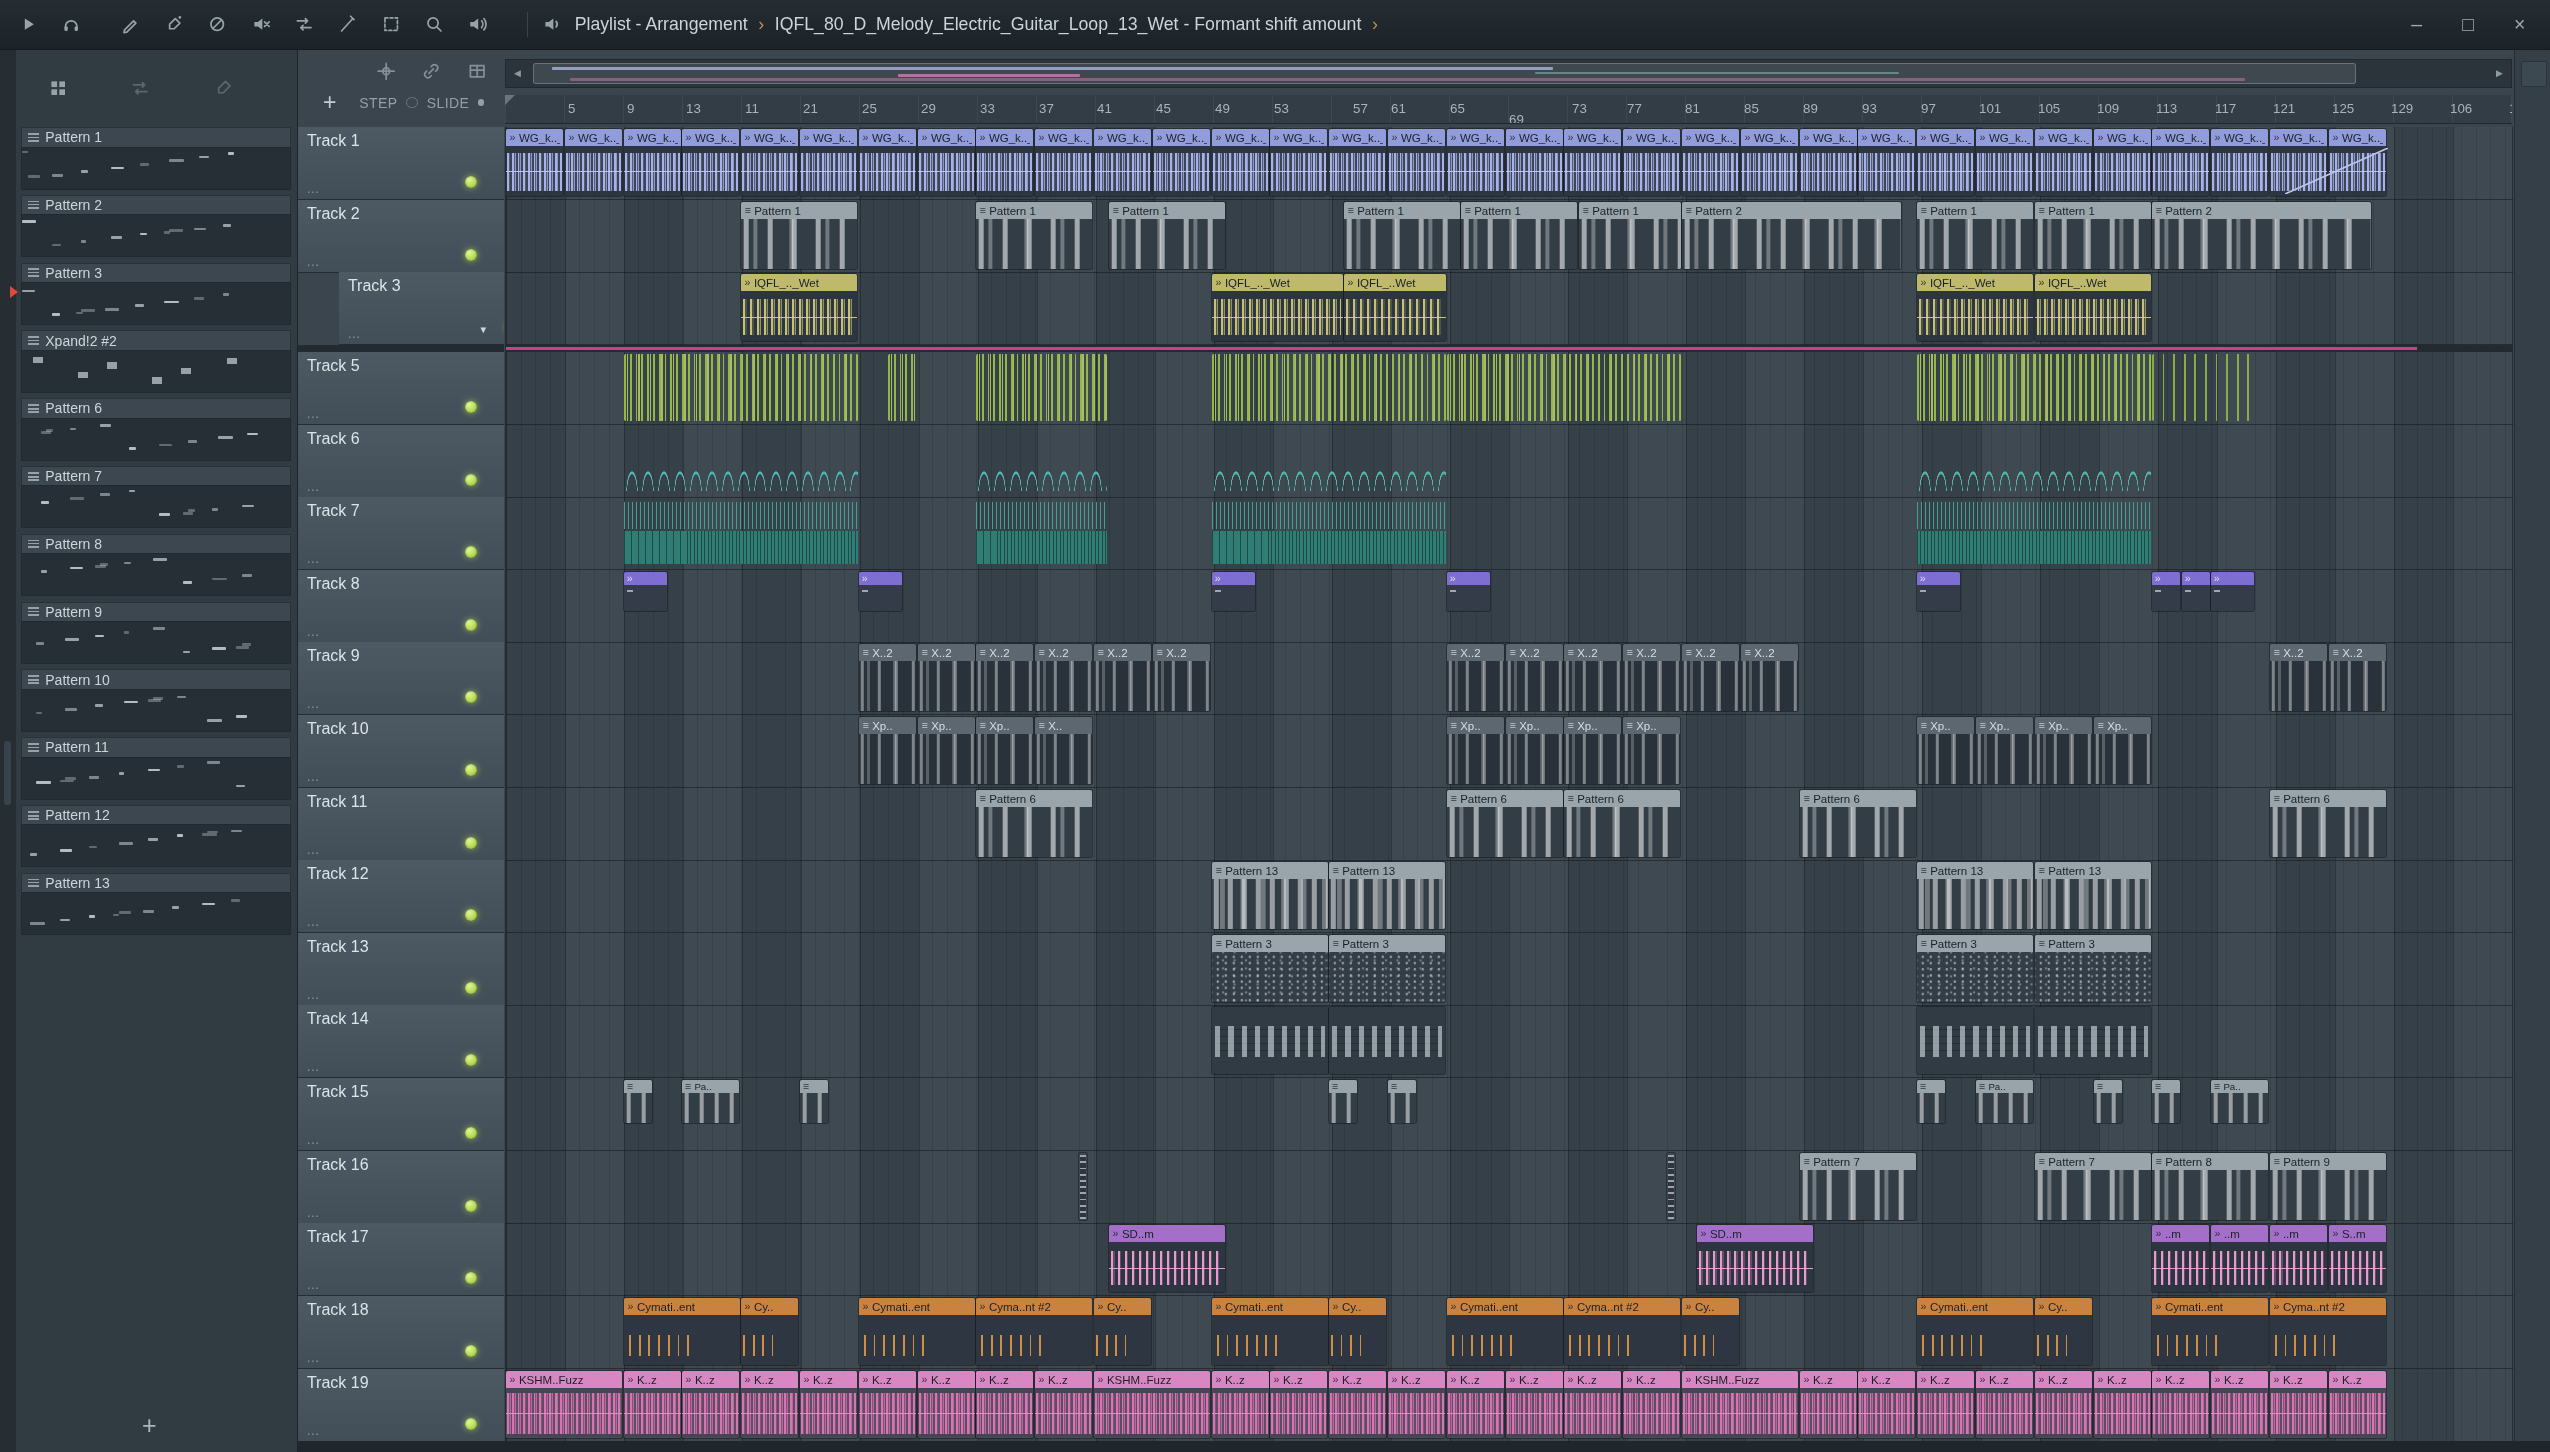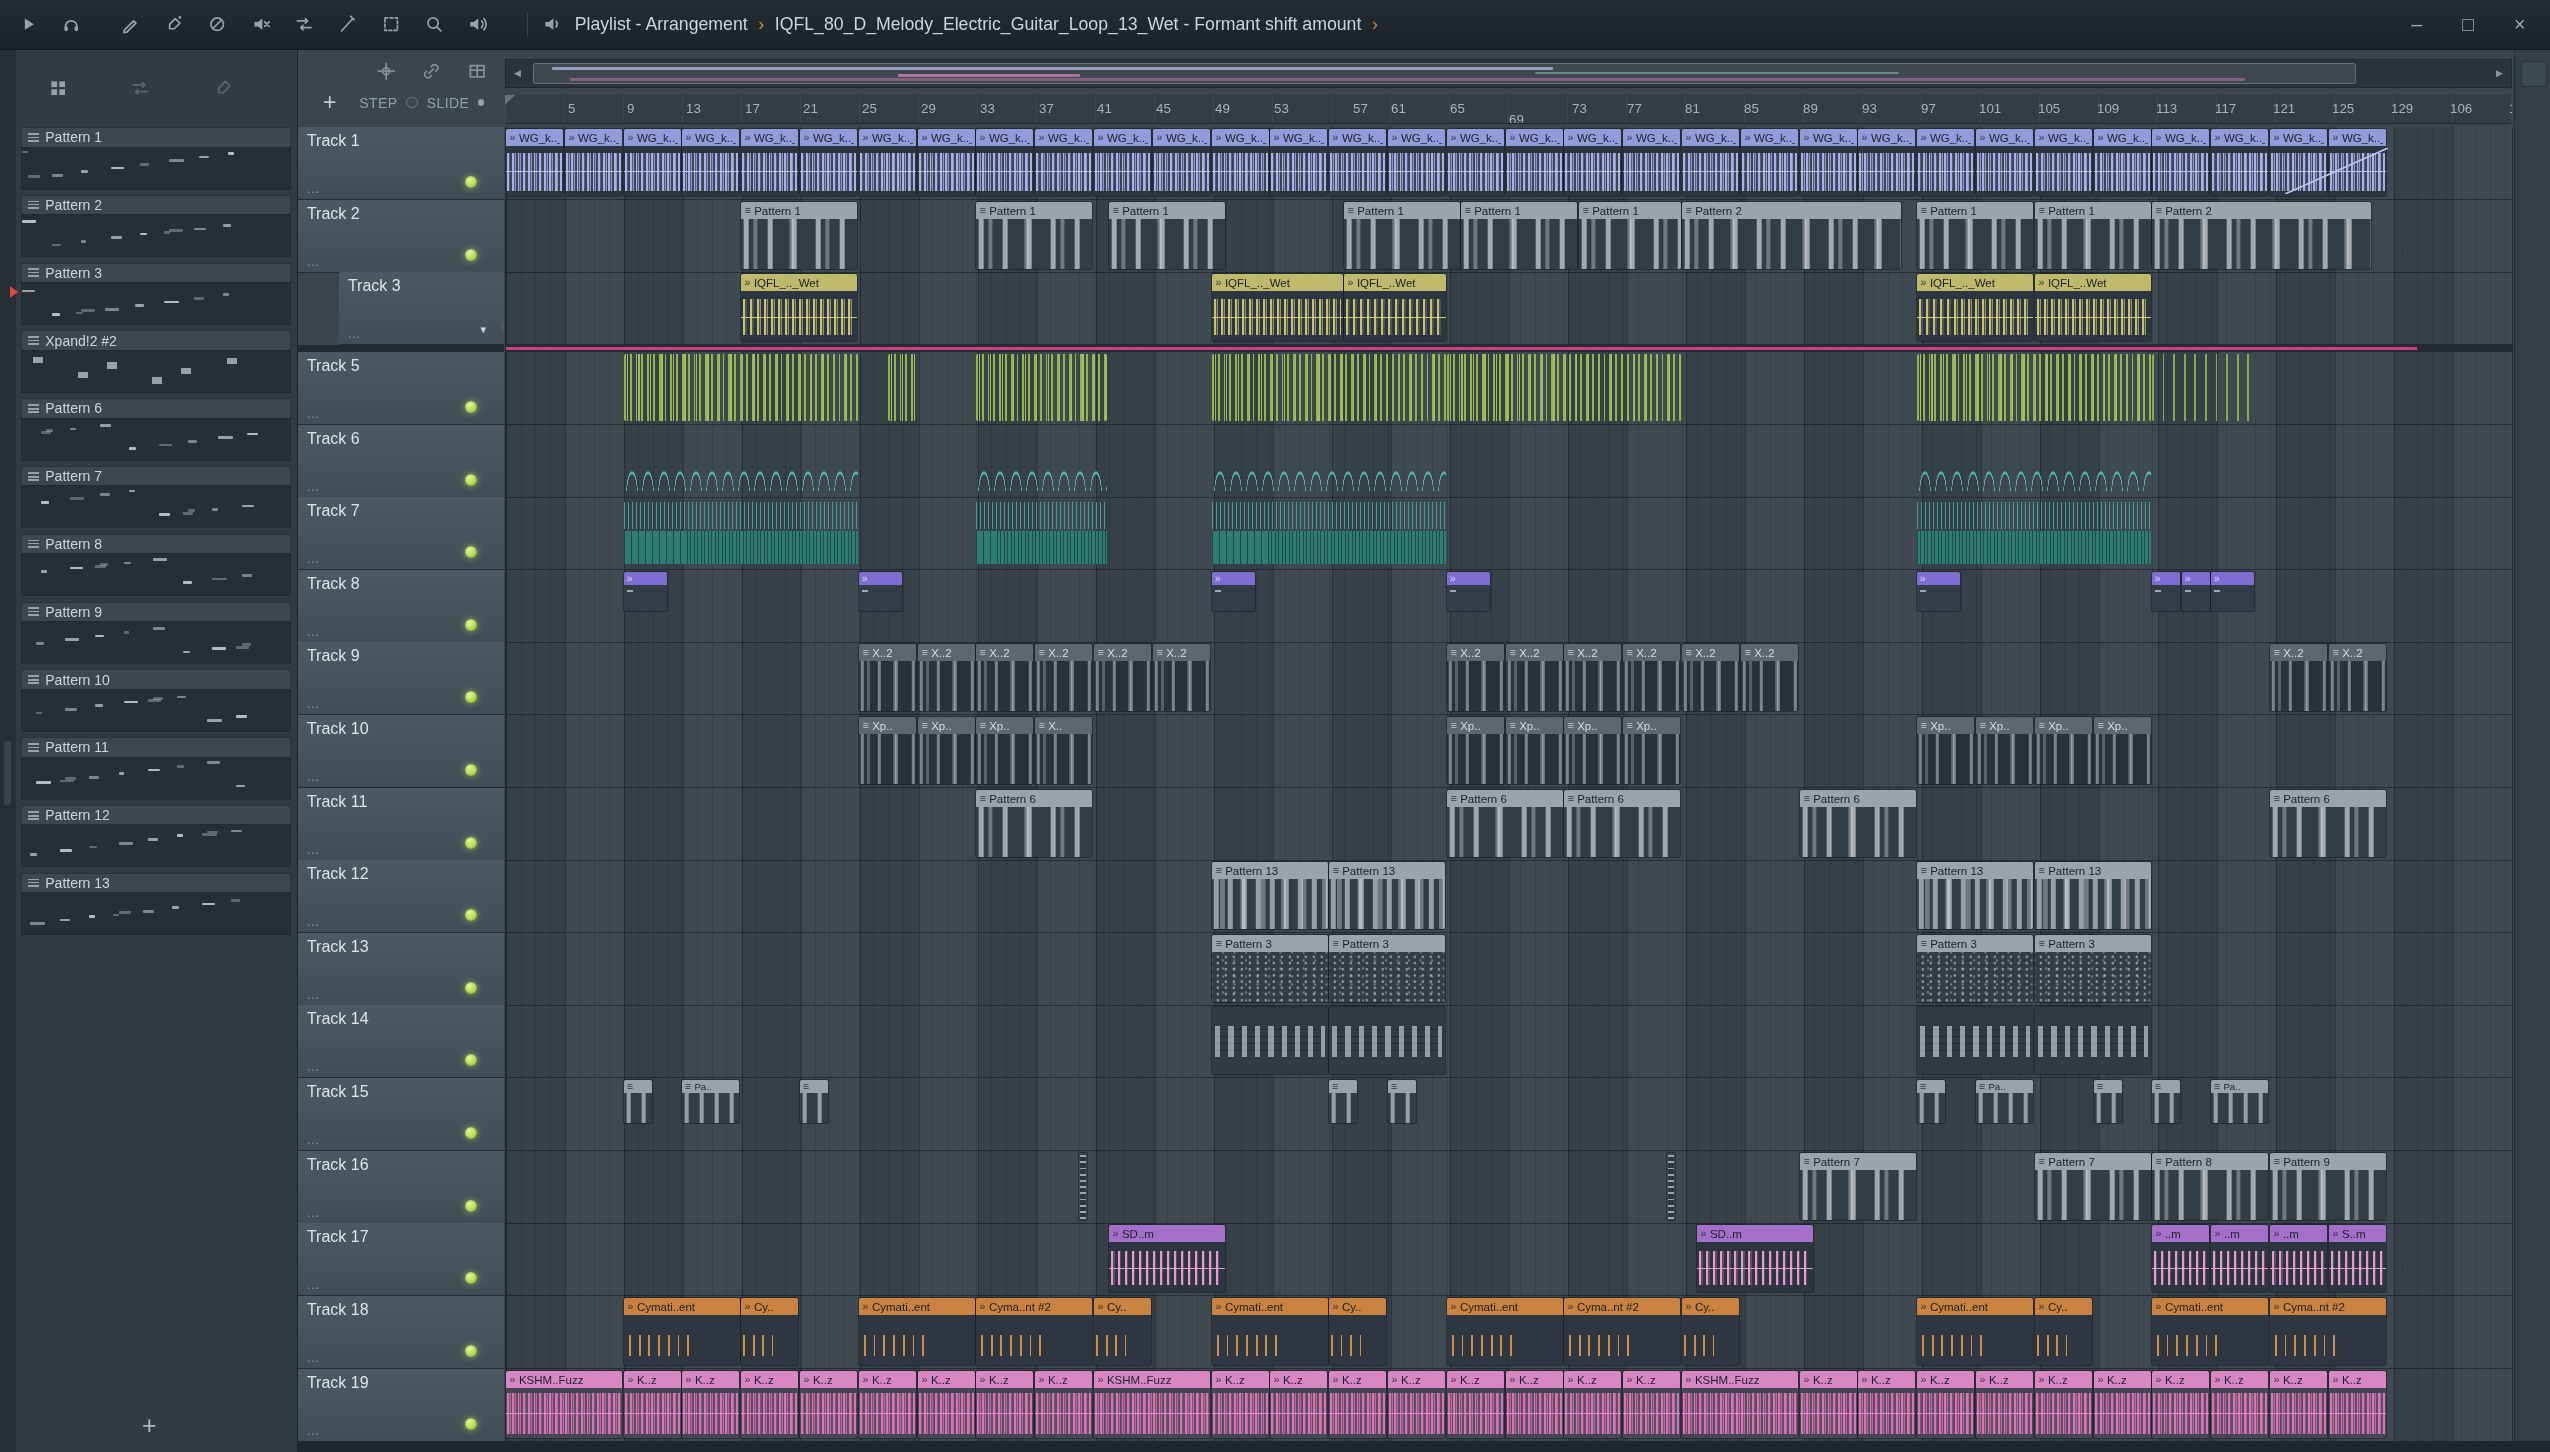--- a/index.html
+++ b/index.html
@@ -571,21 +571,21 @@
         <i class="mk mk4"></i>
       </div>
       <span class="sarrow right">►</span>
     </div>
 
     <div class="pl-ruler">
       <div class="rmarker"></div>
     <span class="rnum" style="left: 63px;">5</span>
         <span class="rnum" style="left: 122px;">9</span>
         <span class="rnum" style="left: 181px;">13</span>
-        <span class="rnum" style="left: 240px;">17</span>
+        <span class="rnum" style="left: 240px;">11</span>
         <span class="rnum" style="left: 298px;">21</span>
         <span class="rnum" style="left: 357px;">25</span>
         <span class="rnum" style="left: 416px;">29</span>
         <span class="rnum" style="left: 475px;">33</span>
         <span class="rnum" style="left: 534px;">37</span>
         <span class="rnum" style="left: 592px;">41</span>
         <span class="rnum" style="left: 651px;">45</span>
         <span class="rnum" style="left: 710px;">49</span>
         <span class="rnum" style="left: 769px;">53</span>
         <span class="rnum" style="left: 828px; margin-left: 20px;">57</span>

